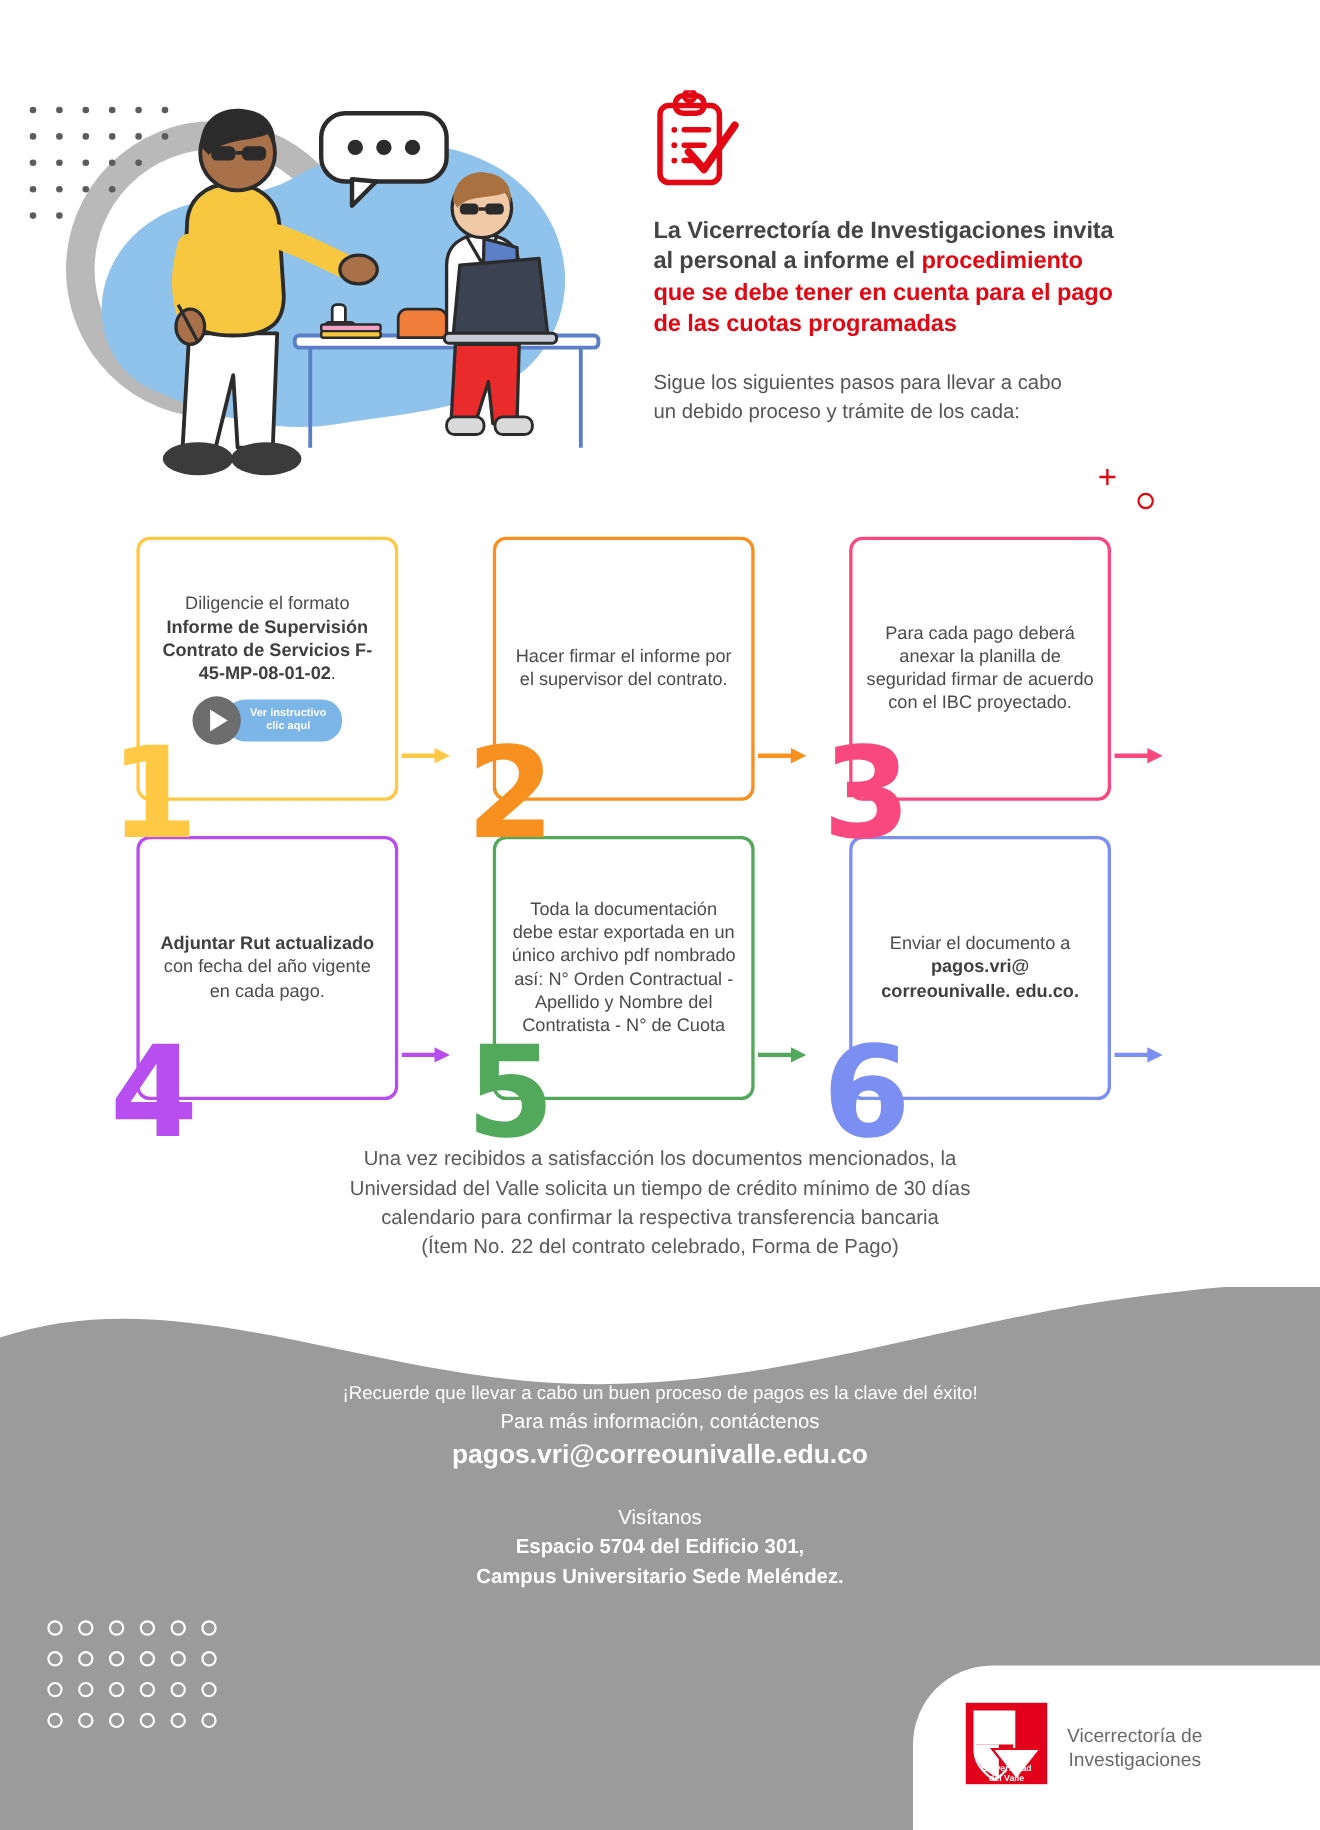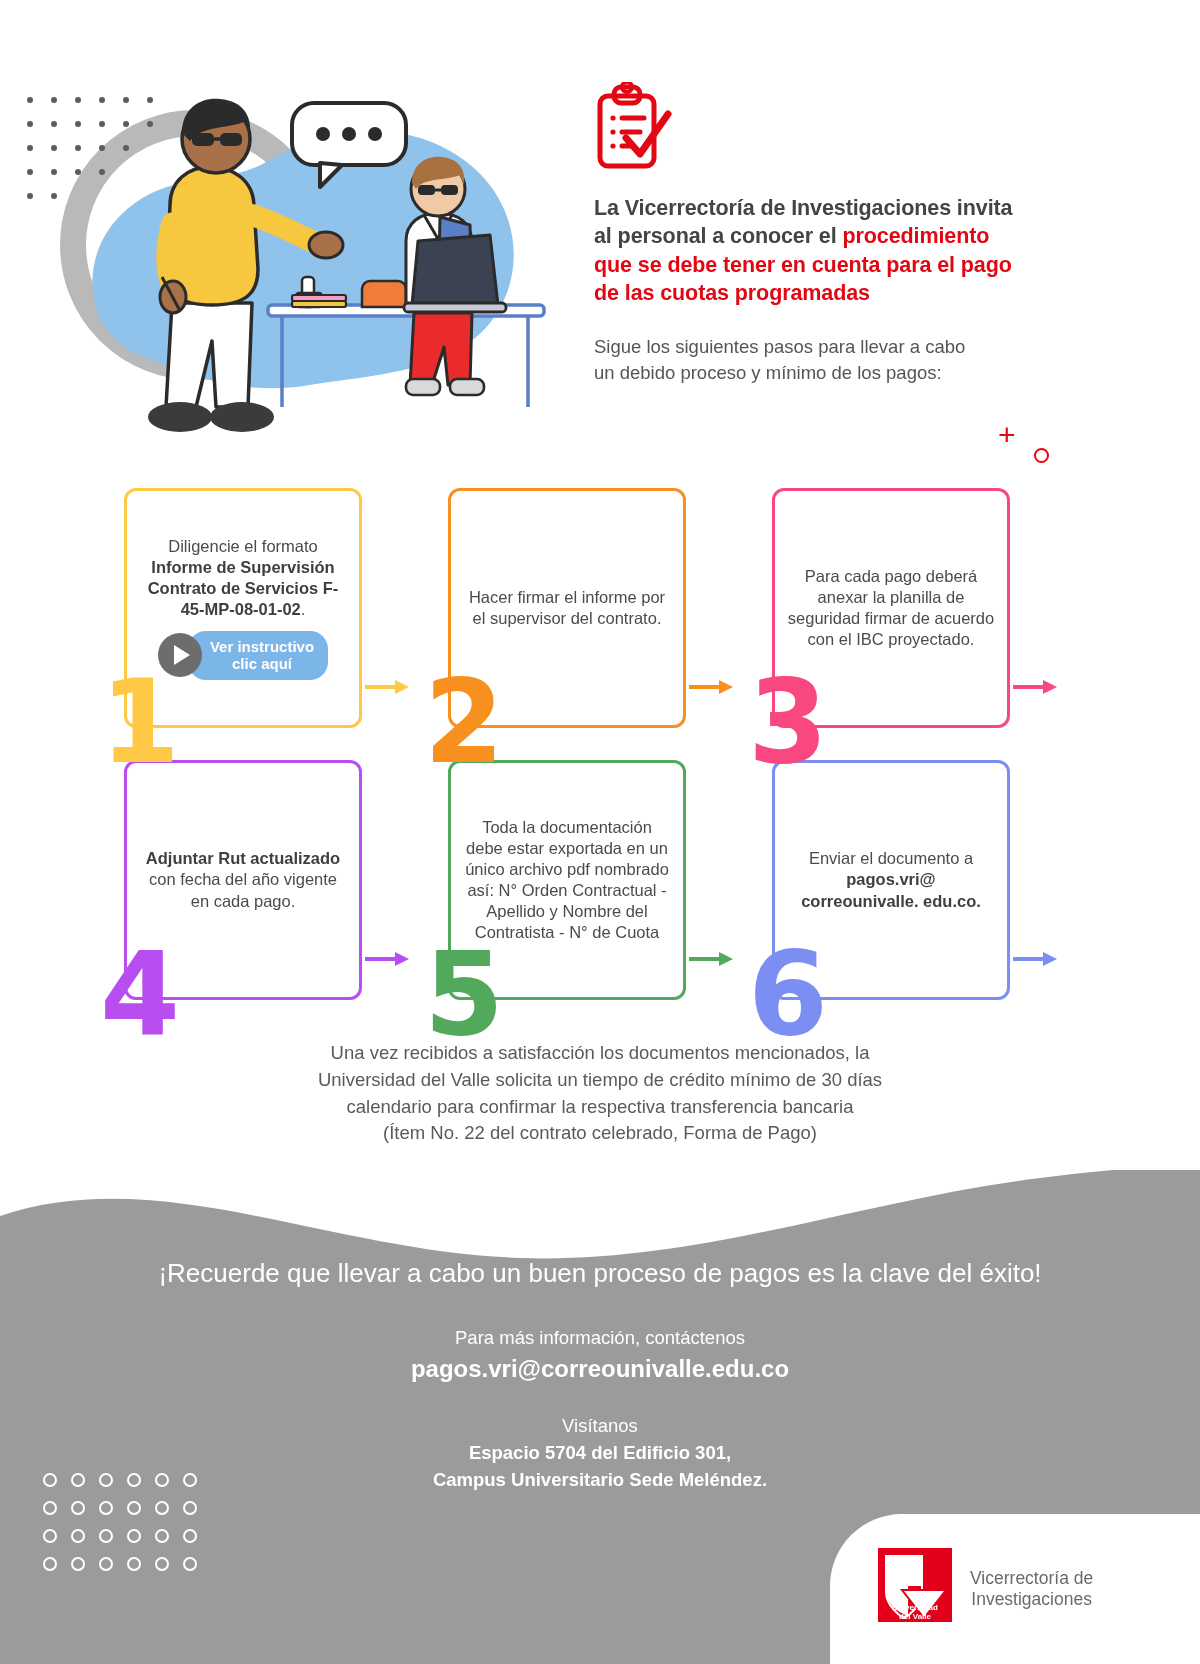--- a/index.html
+++ b/index.html
@@ -97,42 +97,42 @@
     flex:0 0 auto; position:relative; z-index:2;
   }
   .play-tri{
     width:0;height:0;border-style:solid;
     border-width:10px 0 10px 16px;
     border-color:transparent transparent transparent #ffffff;
     margin-left:4px;
   }
   .cta-pill{
     background:#7cb5e8; color:#ffffff; font-weight:bold;
-    font-size:15px; line-height:1.18; text-align:center;
+    font-size:10px; line-height:1.18; text-align:center;
     border-radius:18px; padding:7px 14px 7px 22px;
     margin-left:-14px; position:relative; z-index:1;
   }
 
   
   .closing{
     position:absolute; left:0; top:1040px; width:1200px;
     text-align:center;
     font-size:18.5px; line-height:1.45; color:#5a5a5a;
     font-family:"Liberation Sans","DejaVu Sans",sans-serif;
   }
 
   
   .footer-wave{
     position:absolute; left:0; top:1170px; width:1200px; height:494px;
   }
   .footer-text{
     position:absolute; left:0; top:1255px; width:1200px;
     text-align:center; color:#ffffff;
   }
-  .f-line-lead{ font-size:26px; line-height:1.4; margin-bottom:34px; }
+  .f-line-lead{ font-size:17px; line-height:1.4; }
   .f-label{ font-size:18.5px; line-height:1.45; }
   .f-strong{ font-size:24px; font-weight:bold; line-height:1.45; }
   .f-gap{ height:26px; }
   .f-addr{ font-size:18.5px; font-weight:bold; line-height:1.45; }
 
   .circle-grid-bl{ position:absolute; left:40px; top:1470px; }
 
   
   .logo-panel{
     position:absolute; right:0; bottom:0; width:370px; height:150px;
@@ -277,28 +277,28 @@
         <circle cx="19" cy="64" r="2.6" fill="#e30613"></circle>
         <line x1="28" y1="36" x2="50" y2="36" stroke="#e30613" stroke-width="5" stroke-linecap="round"></line>
         <line x1="28" y1="50" x2="46" y2="50" stroke="#e30613" stroke-width="5" stroke-linecap="round"></line>
         <line x1="28" y1="64" x2="40" y2="64" stroke="#e30613" stroke-width="5" stroke-linecap="round"></line>
         <path d="M32 56 L46 72 L74 32" fill="none" stroke="#e30613" stroke-width="7" stroke-linecap="round" stroke-linejoin="round"></path>
       </svg>
     </div>
 
     <h1 class="headline">
       <span>La Vicerrectoría de Investigaciones invita</span><br>
-      <span>al personal a conocer el </span><span class="hl-red">procedimiento</span><br>
+      <span>al personal a informe el </span><span class="hl-red">procedimiento</span><br>
       <span class="hl-red">que se debe tener en cuenta para el pago</span><br>
       <span class="hl-red">de las cuotas programadas</span>
     </h1>
 
     <p class="subhead">
       <span>Sigue los siguientes pasos para llevar a cabo</span><br>
-      <span>un debido proceso y mínimo de los pagos:</span>
+      <span>un debido proceso y trámite de los cada:</span>
     </p>
   </div>
 
   <div class="plus-mark">+</div>
   <div class="circle-mark"></div>
 
   <div class="steps">
 
     <div class="step c1" style="left:124px; top:18px; width:238px; height:240px;">
       <div class="frame"></div>

